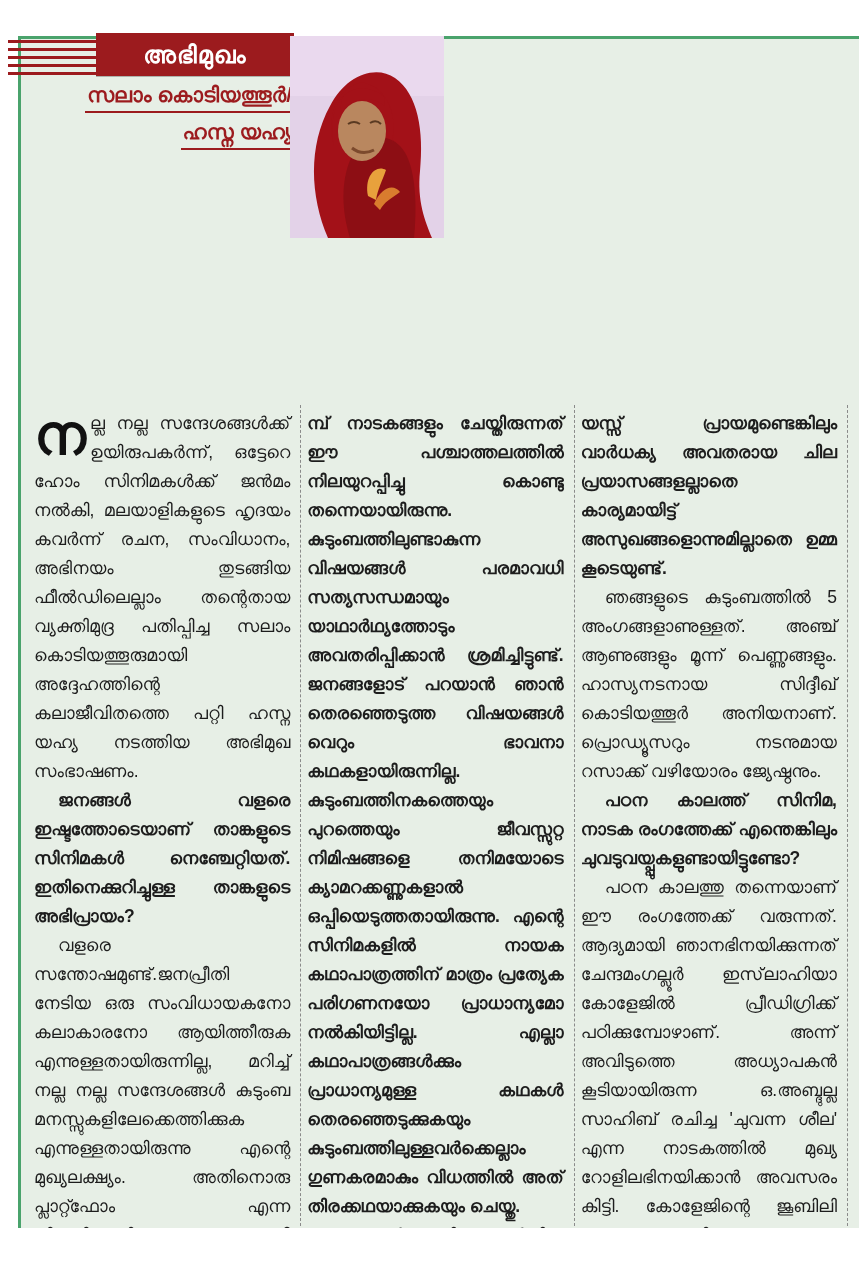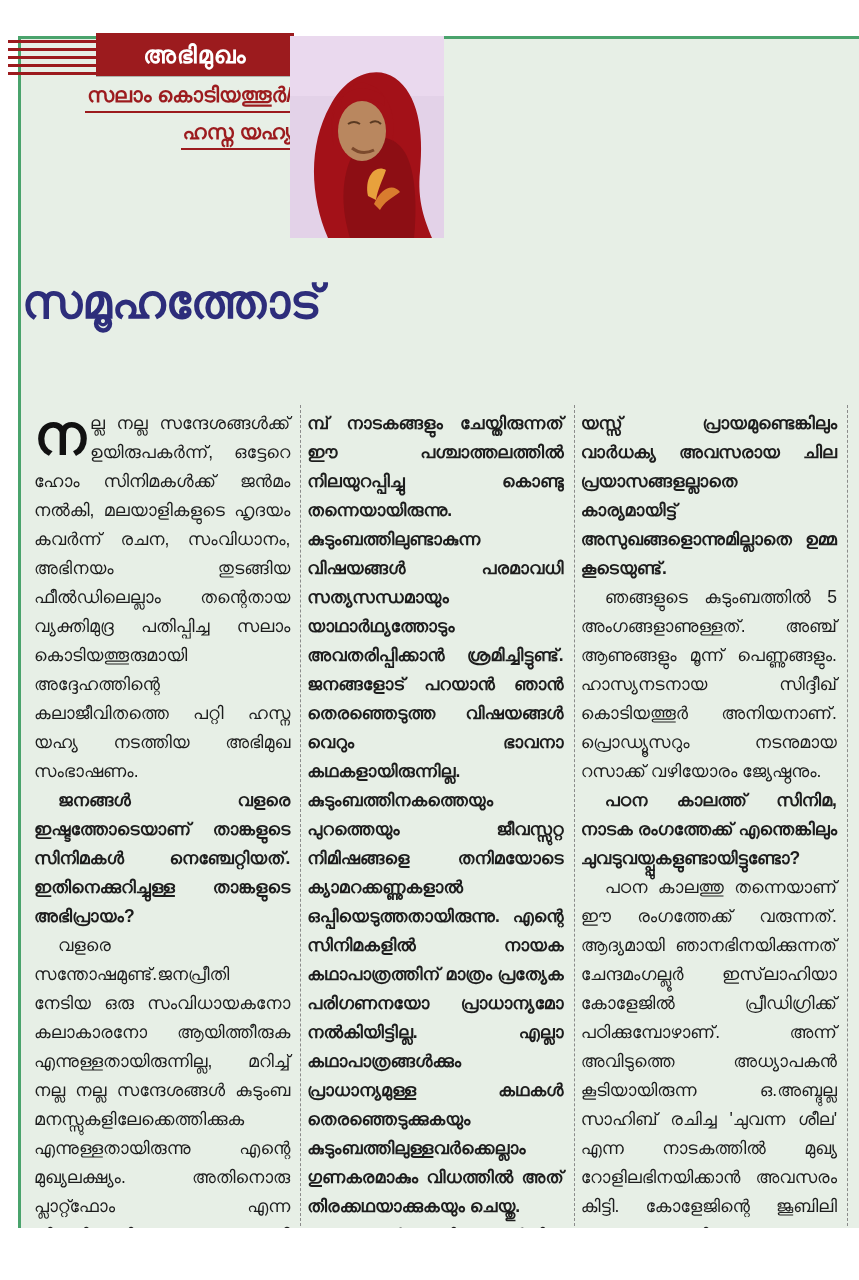--- a/index.html
+++ b/index.html
@@ -124,35 +124,35 @@
       <path d="M62 112 q10 8 22 2" stroke="#7c4a2d" stroke-width="3" fill="none"></path>
 
       <path d="M44 110 C36 80 46 52 72 46 C98 52 108 80 102 108 C108 70 96 54 72 52 C50 54 38 74 44 110 Z" fill="#a31118"></path>
 
       <path d="M78 160 C74 140 86 128 96 134 C92 146 88 152 86 164 Z" fill="#e8a13c"></path>
       <path d="M84 168 C92 150 104 148 110 156 C102 162 94 166 90 174 Z" fill="#d97c2e"></path>
     </svg>
   </div>
 
   <div class="headline">
-    <span>സമൂഹത്തോട്</span><br>
+    <br>
   </div>
 
   <div class="columns">
       <div class="column">
         <p class="para lead"><span class="dropcap">ന</span>ല്ല നല്ല സന്ദേശങ്ങൾക്ക് ഉയിരുപകർന്ന്, ഒട്ടേറെ ഹോം സിനിമകൾക്ക് ജൻമം നൽകി, മലയാളികളുടെ ഹൃദയം കവർന്ന് രചന, സംവിധാനം, അഭിനയം തുടങ്ങിയ ഫീൽഡിലെല്ലാം തന്റെതായ വ്യക്തിമുദ്ര പതിപ്പിച്ച സലാം കൊടിയത്തൂരുമായി അദ്ദേഹത്തിന്റെ കലാജീവിതത്തെ പറ്റി ഹസ്ന യഹ്യ നടത്തിയ അഭിമുഖ സംഭാഷണം.</p>
         <p class="para question">ജനങ്ങൾ വളരെ ഇഷ്ടത്തോടെയാണ് താങ്കളുടെ സിനിമകൾ നെഞ്ചേറ്റിയത്. ഇതിനെക്കുറിച്ചുള്ള താങ്കളുടെ അഭിപ്രായം?</p>
         <p class="para answer">വളരെ സന്തോഷമുണ്ട്.ജനപ്രീതി നേടിയ ഒരു സംവിധായകനോ കലാകാരനോ ആയിത്തീരുക എന്നുള്ളതായിരുന്നില്ല, മറിച്ച് നല്ല നല്ല സന്ദേശങ്ങൾ കുടുംബ മനസ്സുകളിലേക്കെത്തിക്കുക എന്നുള്ളതായിരുന്നു എന്റെ മുഖ്യലക്ഷ്യം. അതിനൊരു പ്ലാറ്റ്ഫോം എന്ന നിലയിലായിരുന്നു ഞാനീ മാധ്യമത്തെ സെലക്ട് ചെയ്തത്. തികഞ്ഞ കാർത്തവ്യബോധത്തോടെ കഴിയും വിധം അത് നിർവ്വഹിക്കാൻ കഴിഞ്ഞു എന്ന് ഞാൻ വിശ്വസിക്കുന്നു. കുടുംബമെന്ന സംവിധാനം അതിന്റെ എല്ലാ വിധ മഹിമയോടും കൂടി നിലനിൽക്കുമ്പോഴാണല്ലോ ഒരു സമൂഹത്തിന് നിലനിൽപ്പുള്ളത്.</p>
       </div>
       <div class="column">
         <p class="para cont">മ്പ് നാടകങ്ങളും ചേയ്തിരുന്നത് ഈ പശ്ചാത്തലത്തിൽ നിലയുറപ്പിച്ചു കൊണ്ടു തന്നെയായിരുന്നു. കുടുംബത്തിലുണ്ടാകുന്ന വിഷയങ്ങൾ പരമാവധി സത്യസന്ധമായും യാഥാർഥ്യത്തോടും അവതരിപ്പിക്കാൻ ശ്രമിച്ചിട്ടുണ്ട്. ജനങ്ങളോട് പറയാൻ ഞാൻ തെരഞ്ഞെടുത്ത വിഷയങ്ങൾ വെറും ഭാവനാ കഥകളായിരുന്നില്ല. കുടുംബത്തിനകത്തെയും പുറത്തെയും ജീവസ്സുറ്റ നിമിഷങ്ങളെ തനിമയോടെ ക്യാമറക്കണ്ണുകളാൽ ഒപ്പിയെടുത്തതായിരുന്നു. എന്റെ സിനിമകളിൽ നായക കഥാപാത്രത്തിന് മാത്രം പ്രത്യേക പരിഗണനയോ പ്രാധാന്യമോ നൽകിയിട്ടില്ല. എല്ലാ കഥാപാത്രങ്ങൾക്കും പ്രാധാന്യമുള്ള കഥകൾ തെരഞ്ഞെടുക്കുകയും കുടുംബത്തിലുള്ളവർക്കെല്ലാം ഗുണകരമാകും വിധത്തിൽ അത് തിരക്കഥയാക്കുകയും ചെയ്തു.</p>
         <p class="para answer">ജനങ്ങൾ ഇതിനു നൽകിയ സ്വീകാര്യത നേരിട്ടനുഭവിക്കാൻ കഴിഞ്ഞതിൽ ഞാൻ വളരെ സന്തോഷവാനാണ്. എന്റെ ജീവിതത്തിലെ ഒട്ടേറെ സമയം ഇതിനു വേണ്ടി ചെലവഴിക്കപ്പെട്ടതിൽ തികഞ്ഞ ചാരിതാർഥ്യവുമുണ്ട്.</p>
       </div>
       <div class="column">
-        <p class="para cont">യസ്സ് പ്രായമുണ്ടെങ്കിലും വാർധക്യ അവസരായ ചില പ്രയാസങ്ങളല്ലാതെ കാര്യമായിട്ട് അസുഖങ്ങളൊന്നുമില്ലാതെ ഉമ്മ കൂടെയുണ്ട്.</p>
+        <p class="para cont">യസ്സ് പ്രായമുണ്ടെങ്കിലും വാർധക്യ അവതരായ ചില പ്രയാസങ്ങളല്ലാതെ കാര്യമായിട്ട് അസുഖങ്ങളൊന്നുമില്ലാതെ ഉമ്മ കൂടെയുണ്ട്.</p>
         <p class="para answer">ഞങ്ങളുടെ കുടുംബത്തിൽ 5 അംഗങ്ങളാണുള്ളത്. അഞ്ച് ആണുങ്ങളും മൂന്ന് പെണ്ണുങ്ങളും. ഹാസ്യനടനായ സിദ്ദീഖ് കൊടിയത്തൂർ അനിയനാണ്. പ്രൊഡ്യൂസറും നടനുമായ റസാക്ക് വഴിയോരം ജ്യേഷ്ഠനും.</p>
         <p class="para question">പഠന കാലത്ത് സിനിമ, നാടക രംഗത്തേക്ക് എന്തെങ്കിലും ചുവടുവയ്പ്പുകളുണ്ടായിട്ടുണ്ടോ?</p>
         <p class="para answer">പഠന കാലത്തു തന്നെയാണ് ഈ രംഗത്തേക്ക് വരുന്നത്. ആദ്യമായി ഞാനഭിനയിക്കുന്നത് ചേന്ദമംഗല്ലൂർ ഇസ്‌ലാഹിയാ കോളേജിൽ പ്രീഡിഗ്രിക്ക് പഠിക്കുമ്പോഴാണ്. അന്ന് അവിടുത്തെ അധ്യാപകൻ കൂടിയായിരുന്ന ഒ.അബ്ദുല്ല സാഹിബ് രചിച്ച 'ചുവന്ന ശീല' എന്ന നാടകത്തിൽ മുഖ്യ റോളിലഭിനയിക്കാൻ അവസരം കിട്ടി. കോളേജിന്റെ ജൂബിലി ആഘോഷമായിരുന്നു. ആ നാടകത്തിലെ അഭിനയത്തിന് മികച്ച നടനുള്ള അവാർഡ് കിട്ടി. തുടർന്നുള്ള വർഷം പ്രീഡിഗ്രി സെക്കന്റ് ഇയറിന് പഠിക്കുമ്പോൾ ഞാൻ ആദ്യമായി ഒരു നാടകം രചിച്ചു. 'കാത്തിരുന്ന നിക്കാഹ്' എന്നായിരുന്നു ആ നാടകത്തിന്റെ പേര്. സം</p>
       </div>
     </div>
 
   <div class="page-number">12</div>
   <div class="footer-rule"></div>
   <div class="publication">പെൺമഷി</div>
 

